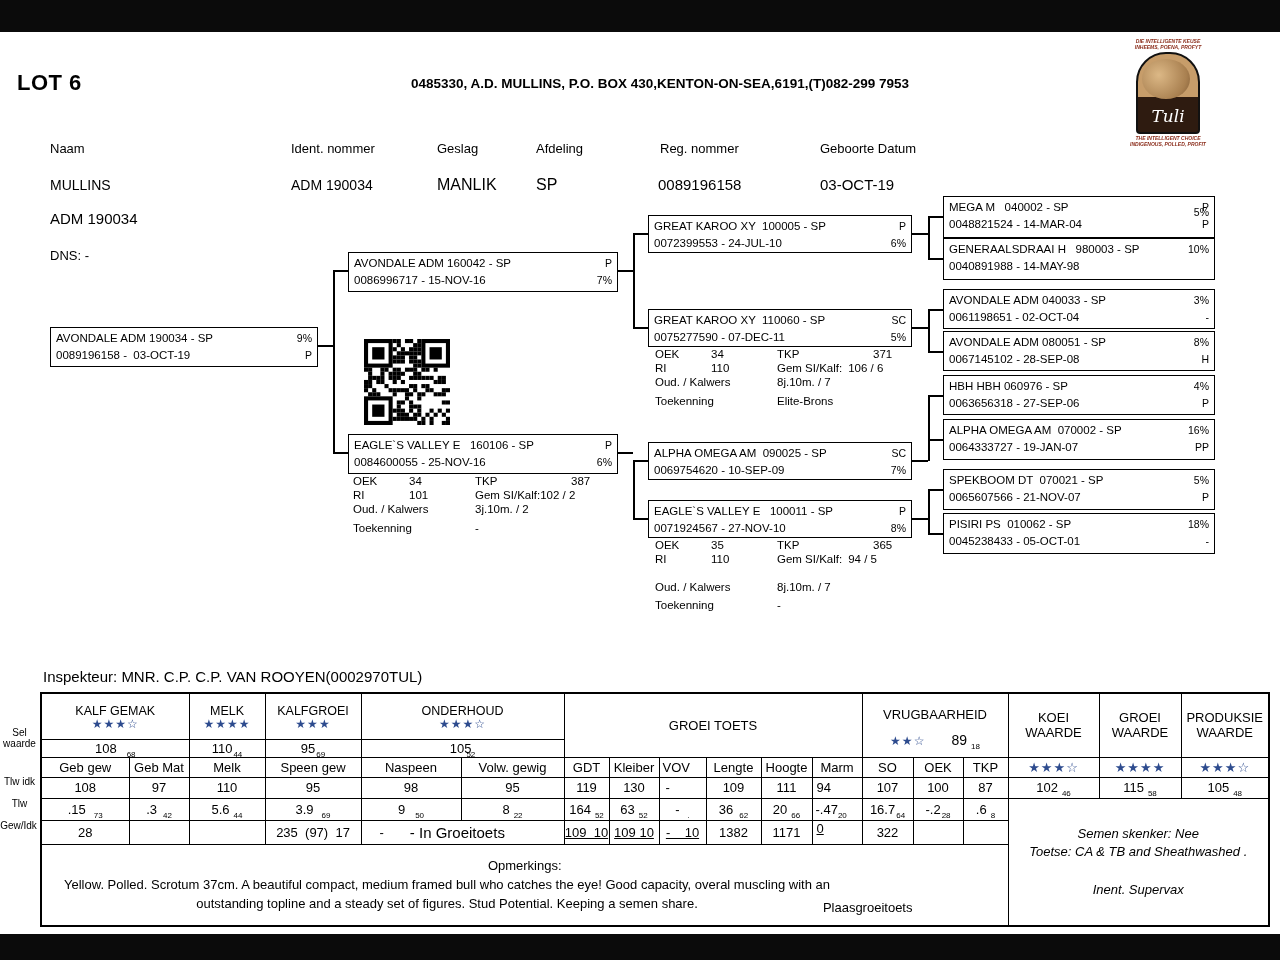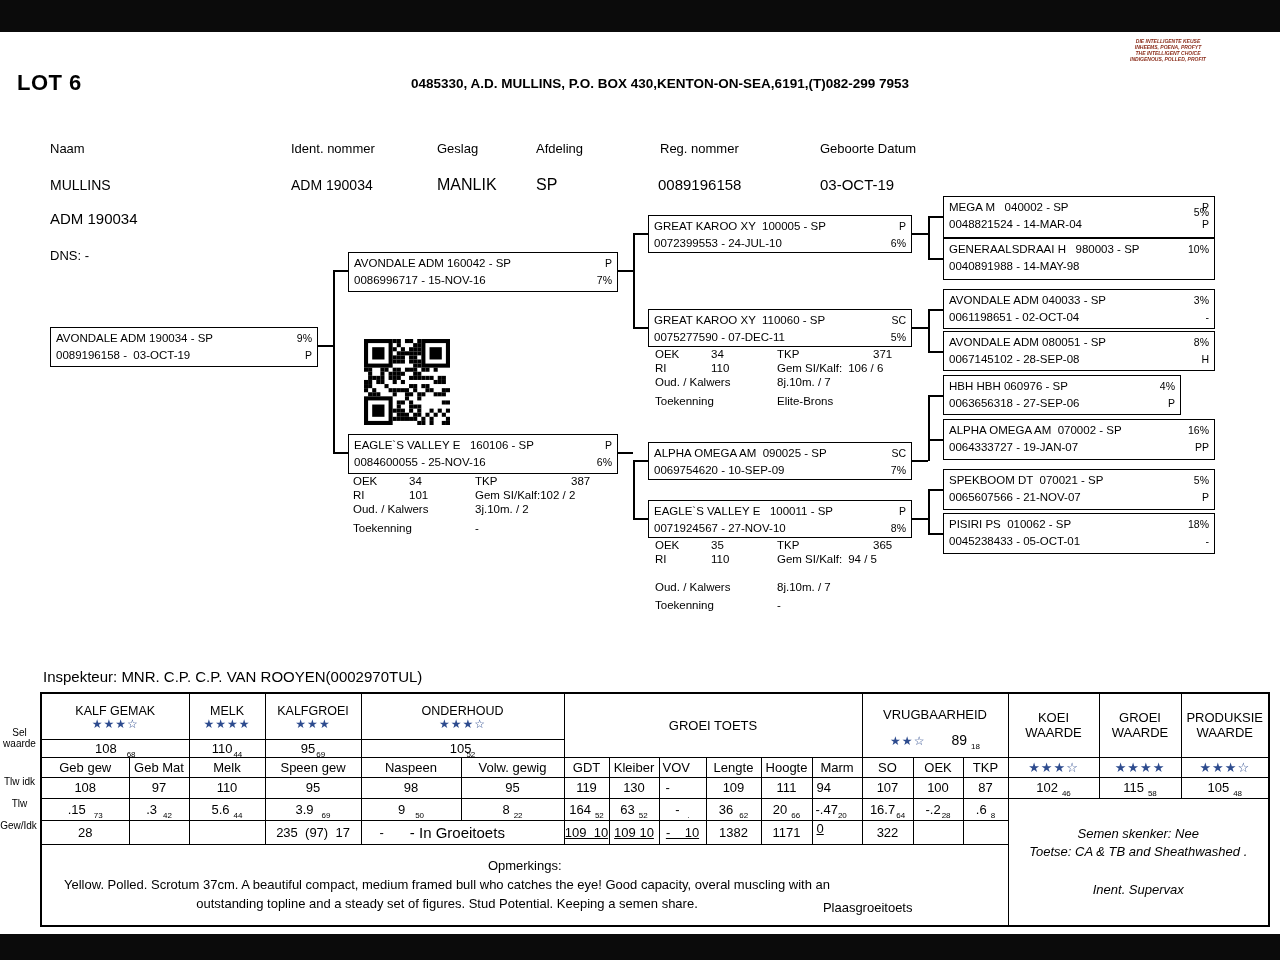--- a/index.html
+++ b/index.html
@@ -70,20 +70,24 @@
 <div id="canvas">
   <div class="bar top"></div>
   <div class="bar bottom"></div>
 
   <div class="abs lot">LOT 6</div>
   <div class="abs owner">0485330, A.D. MULLINS, P.O. BOX 430,KENTON-ON-SEA,6191,(T)082-299 7953</div>
 
   <div class="abs logo">
     <div class="tl">DIE INTELLIGENTE KEUSE</div>
     <div class="tl">INHEEMS, POENA, PROFYT</div>
+    <div class="arch">
+      <div class="bull"></div>
+      <div class="tuli">Tuli</div>
+    </div>
     <div class="tl">THE INTELLIGENT CHOICE</div>
     <div class="tl">INDIGENOUS, POLLED, PROFIT</div>
   </div>
 
   <div class="abs lab" style="left:50px;top:141px">Naam</div>
   <div class="abs lab" style="left:291px;top:141px">Ident. nommer</div>
   <div class="abs lab" style="left:437px;top:141px">Geslag</div>
   <div class="abs lab" style="left:536px;top:141px">Afdeling</div>
   <div class="abs lab" style="left:660px;top:141px">Reg. nommer</div>
   <div class="abs lab" style="left:820px;top:141px">Geboorte Datum</div>
@@ -334,21 +338,21 @@
   <div class="pbox" style="left:943px;top:289px;width:272px;height:40px">
     <div class="pl"><span class="nm">AVONDALE ADM 040033 - SP</span><span class="pr">3%</span></div>
     <div class="pl"><span class="nm">0061198651 - 02-OCT-04</span><span class="pr">-</span></div>
   </div>
 
   <div class="pbox" style="left:943px;top:331px;width:272px;height:40px">
     <div class="pl"><span class="nm">AVONDALE ADM 080051 - SP</span><span class="pr">8%</span></div>
     <div class="pl"><span class="nm">0067145102 - 28-SEP-08</span><span class="pr">H</span></div>
   </div>
 
-  <div class="pbox" style="left:943px;top:375px;width:238px;height:40px">
+  <div class="pbox" style="left:943px;top:375px;width:272px;height:40px">
     <div class="pl"><span class="nm">HBH HBH 060976 - SP</span><span class="pr">4%</span></div>
     <div class="pl"><span class="nm">0063656318 - 27-SEP-06</span><span class="pr">P</span></div>
   </div>
 
   <div class="pbox" style="left:943px;top:419px;width:272px;height:41px">
     <div class="pl"><span class="nm">ALPHA OMEGA AM  070002 - SP</span><span class="pr">16%</span></div>
     <div class="pl"><span class="nm">0064333727 - 19-JAN-07</span><span class="pr">PP</span></div>
   </div>
 
   <div class="pbox" style="left:943px;top:469px;width:272px;height:41px">

